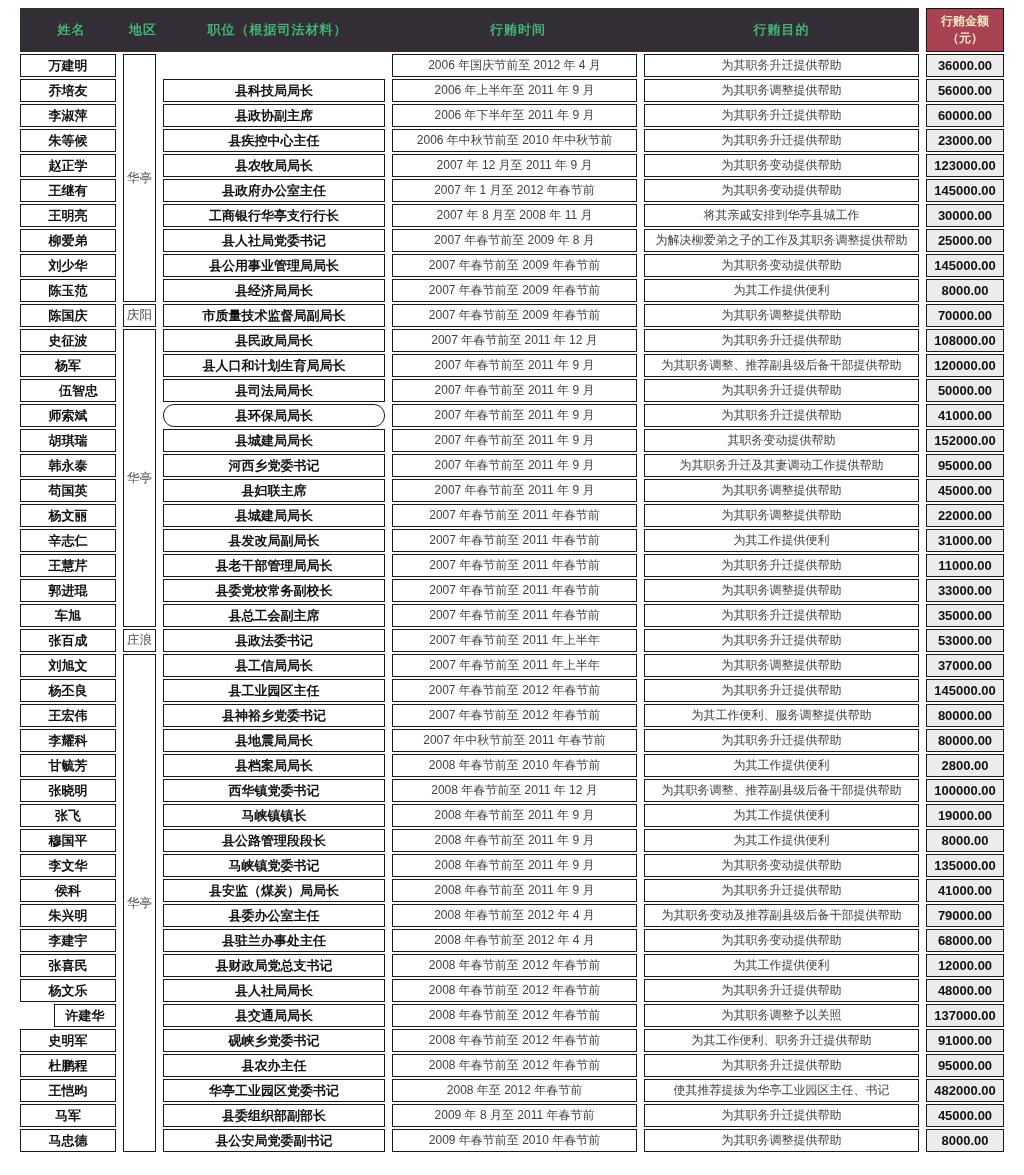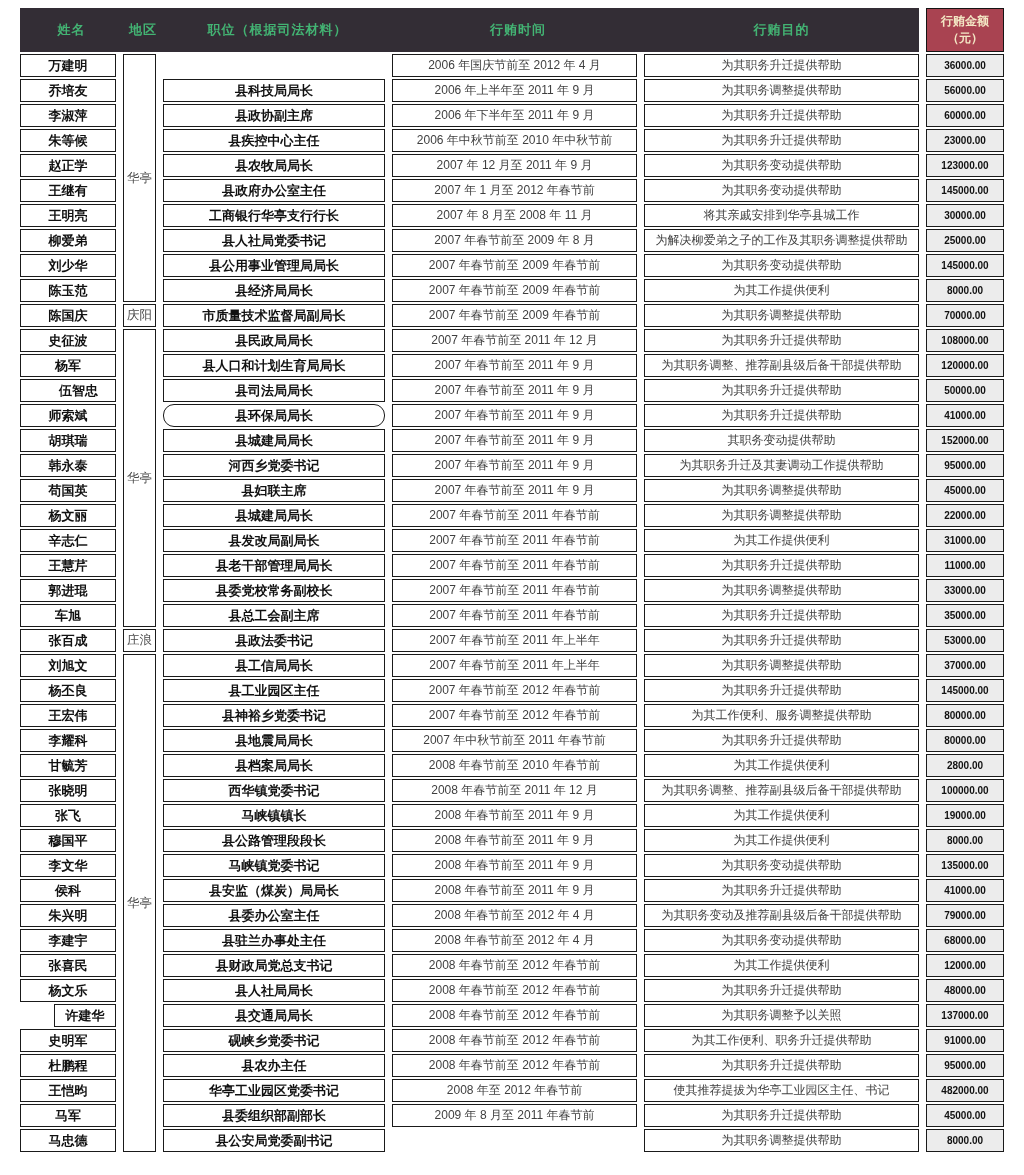--- a/index.html
+++ b/index.html
@@ -62,21 +62,21 @@
     justify-content:center;
     text-align:center;
     overflow:hidden;
     white-space:nowrap;
   }
   .cell.name     { grid-column:1; font-size:13px; font-weight:700; color:#111; }
   .cell.region   { grid-column:2; font-size:12.5px; color:#4a4a4a; }
   .cell.position { grid-column:3; font-size:13px; font-weight:700; color:#111; }
   .cell.time     { grid-column:4; font-size:12px; color:#3f3f3f; }
   .cell.purpose  { grid-column:5; font-size:12px; color:#3f3f3f; }
-  .cell.amount   { grid-column:6; font-size:10px; font-weight:600; color:#111;
+  .cell.amount   { grid-column:6; font-size:13px; font-weight:600; color:#111;
                    background:var(--amount-cell-bg,#ececec); }
 </style>
 </head>
 <body>
 
 <div class="tbl" id="tbl">
   <div class="hbar">
     <span class="hlabel">姓名</span>
     <span class="hlabel">地区</span>
     <span class="hlabel">职位（根据司法材料）</span>
@@ -297,20 +297,21 @@
     <div class="cell time" style="grid-row: 43;">2008 年至 2012 年春节前</div>
     <div class="cell purpose" style="grid-row: 43;">使其推荐提拔为华亭工业园区主任、书记</div>
     <div class="cell amount" style="grid-row: 43;">482000.00</div>
     <div class="cell name" style="grid-row: 44;">马军</div>
     <div class="cell position" style="grid-row: 44;">县委组织部副部长</div>
     <div class="cell time" style="grid-row: 44;">2009 年 8 月至 2011 年春节前</div>
     <div class="cell purpose" style="grid-row: 44;">为其职务升迁提供帮助</div>
     <div class="cell amount" style="grid-row: 44;">45000.00</div>
     <div class="cell name" style="grid-row: 45;">马忠德</div>
     <div class="cell position" style="grid-row: 45;">县公安局党委副书记</div>
+    <div class="cell time" style="grid-row: 45;">2009 年春节前至 2010 年春节前</div>
     <div class="cell purpose" style="grid-row: 45;">为其职务调整提供帮助</div>
     <div class="cell amount" style="grid-row: 45;">8000.00</div>
     <div class="cell region" style="grid-row: 2 / span 10;">华亭</div>
     <div class="cell region" style="grid-row: 12 / span 1;">庆阳</div>
     <div class="cell region" style="grid-row: 13 / span 12;">华亭</div>
     <div class="cell region" style="grid-row: 25 / span 1;">庄浪</div>
     <div class="cell region" style="grid-row: 26 / span 20;">华亭</div>
   </div>
 
 </body></html>

